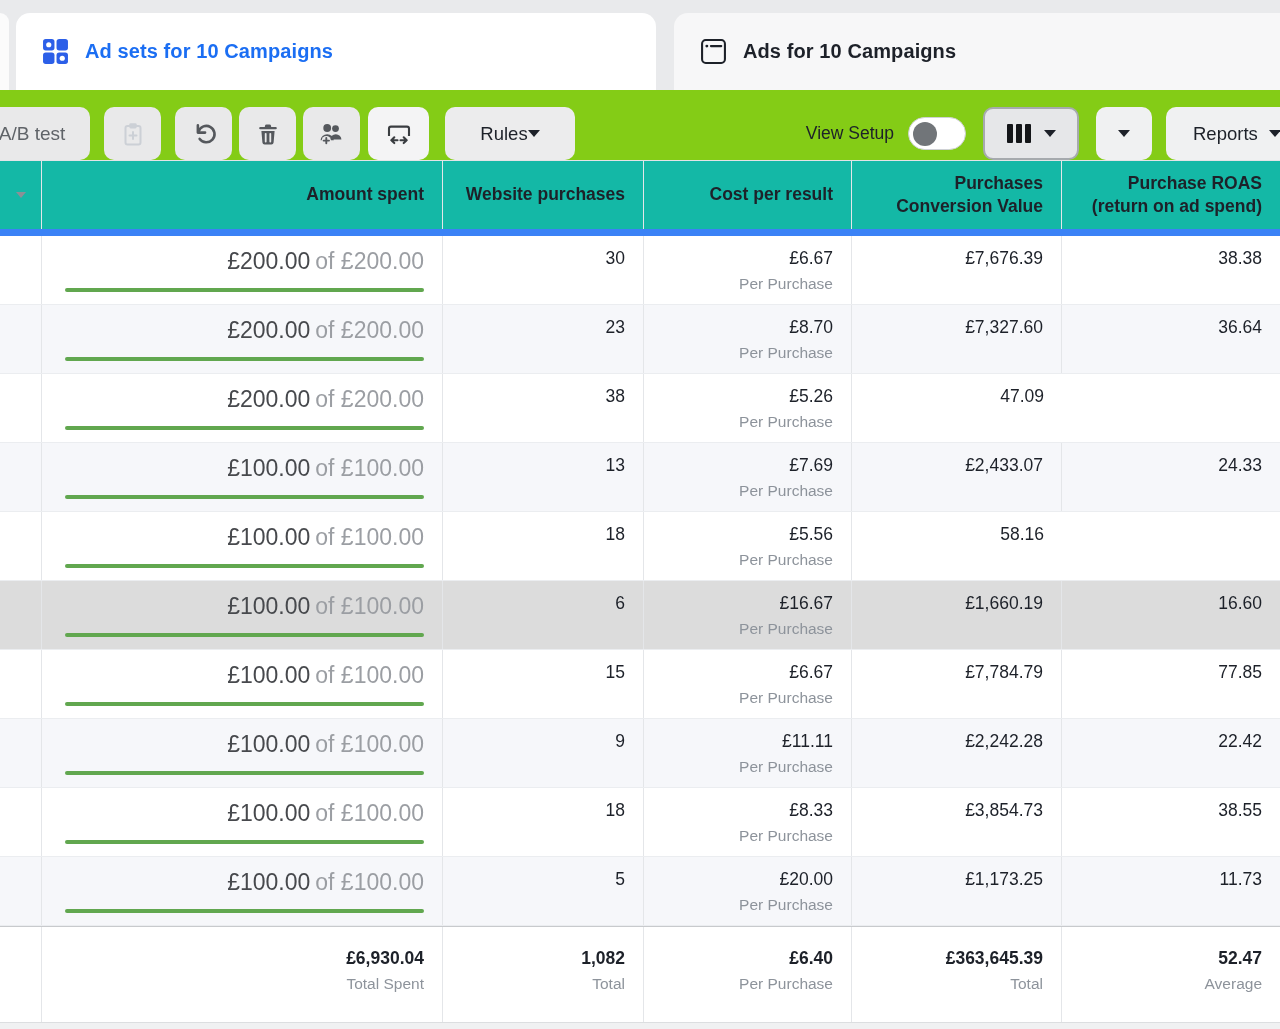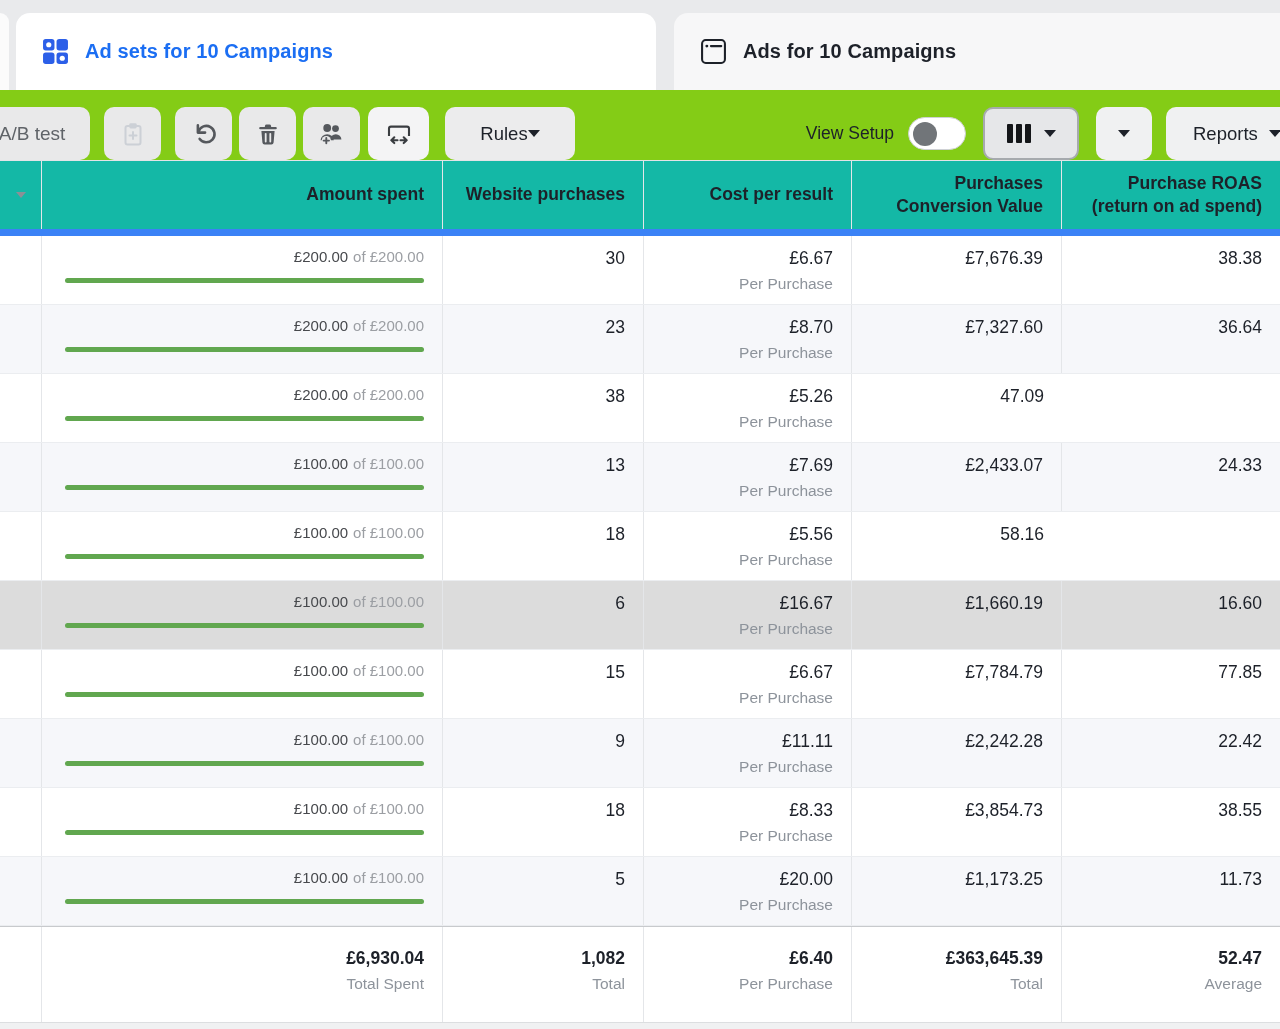--- a/index.html
+++ b/index.html
@@ -49,21 +49,21 @@
   .th { display:flex; align-items:center; justify-content:flex-end; font-weight:bold; font-size:17.5px; line-height:1.32; color:#1d2129; }
   .th-select { justify-content:center; padding:0; }
   .sort-chev { width:0; height:0; border-left:5.5px solid transparent; border-right:5.5px solid transparent; border-top:6.5px solid #8b9096; }
 
   .row { height:69px; border-bottom:1px solid #ebedf0; background:#fff; cursor:pointer; }
   .row.striped { background:#f6f7fa; }
   .row.selected { background:#dcdcdc; }
   .row .cell { padding-top:12px; }
   .val { font-size:17.5px; color:#1d2129; line-height:1.2; }
   .sub { margin-top:6px; font-size:15.5px; color:#8d939b; line-height:1.2; }
-  .amount-line { font-size:15px; line-height:1.2; white-space:nowrap; }
+  .amount-line { font-size:23px; line-height:1.2; white-space:nowrap; }
   .amount-line .spent { color:#47494d; }
   .amount-line .of { color:#9b9ea3; margin-left:5px; }
   .bar { margin:12px 0 0 5px; height:4.5px; border-radius:2.5px; background:#61a74f; }
 
   .totals { height:96px; border-top:1px solid #c8cacd; background:#fff; }
   .totals .cell { padding-top:21px; }
   .totals .val { font-weight:bold; }
   .bottom-strip { height:8px; background:#f0f1f2; border-top:1px solid #dcdee0; }
 
   svg { display:block; }

